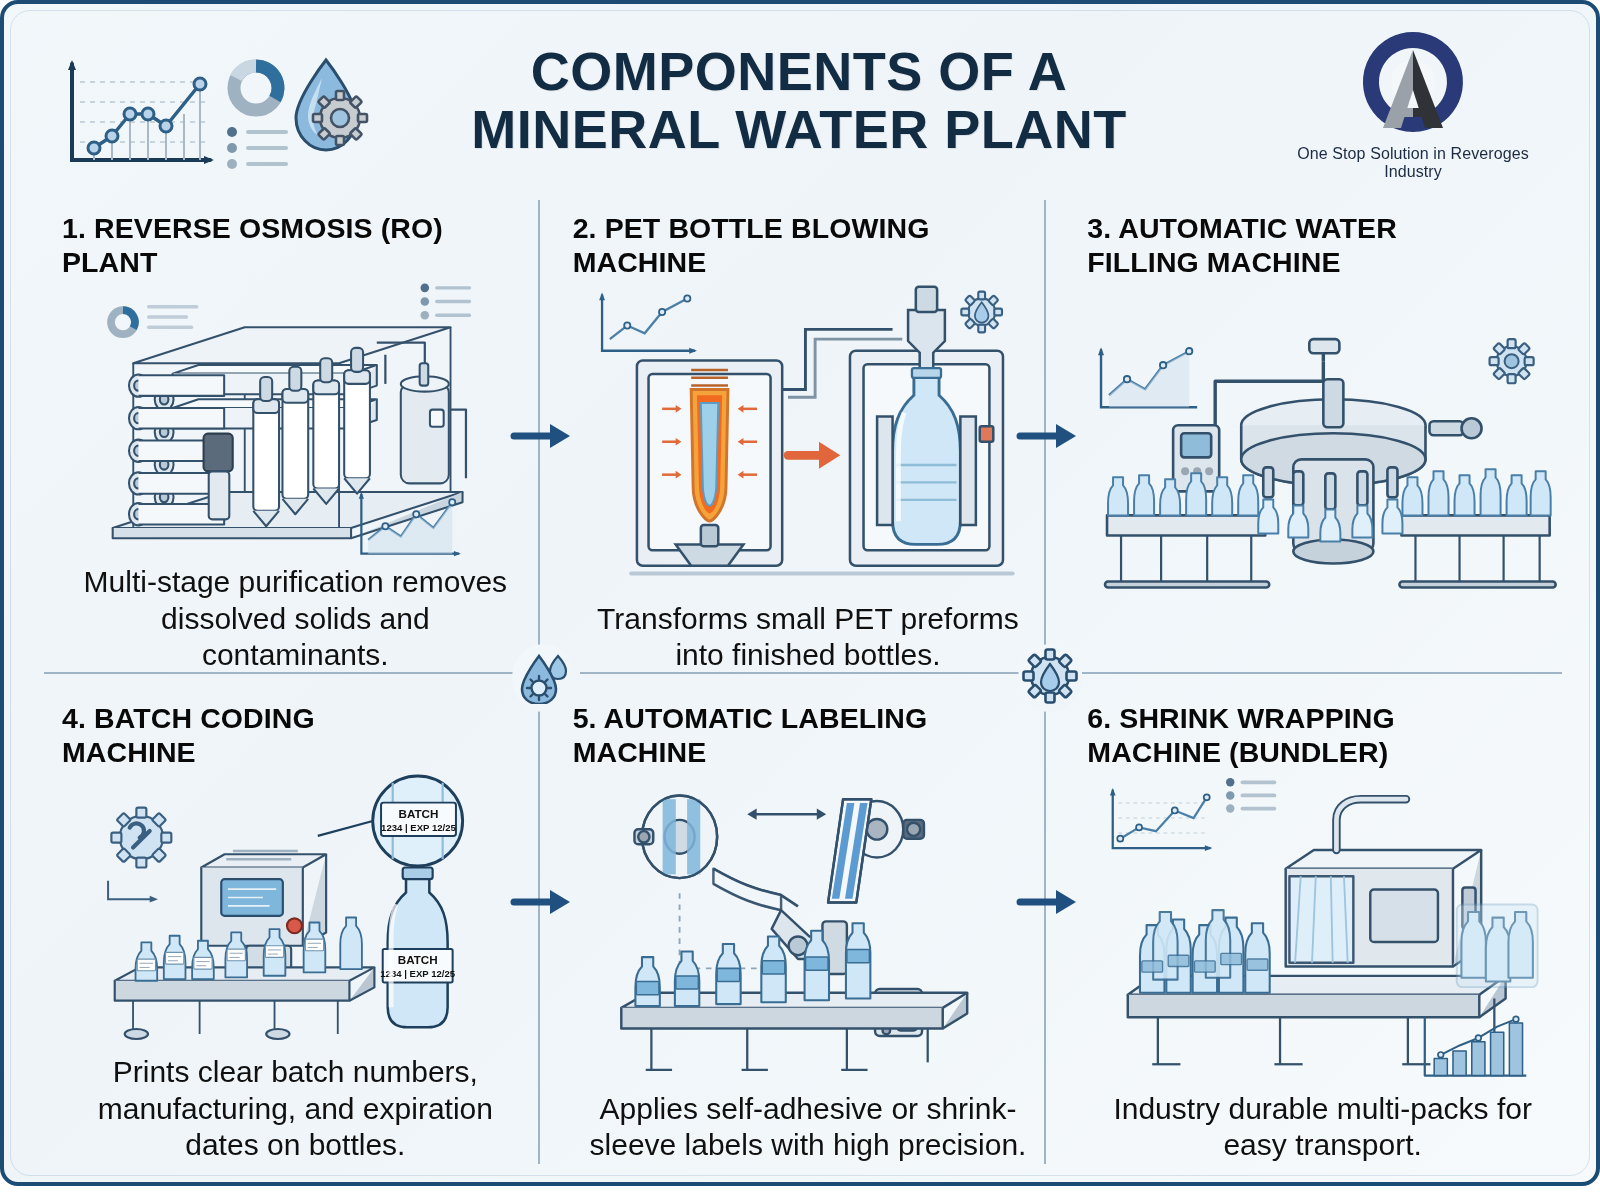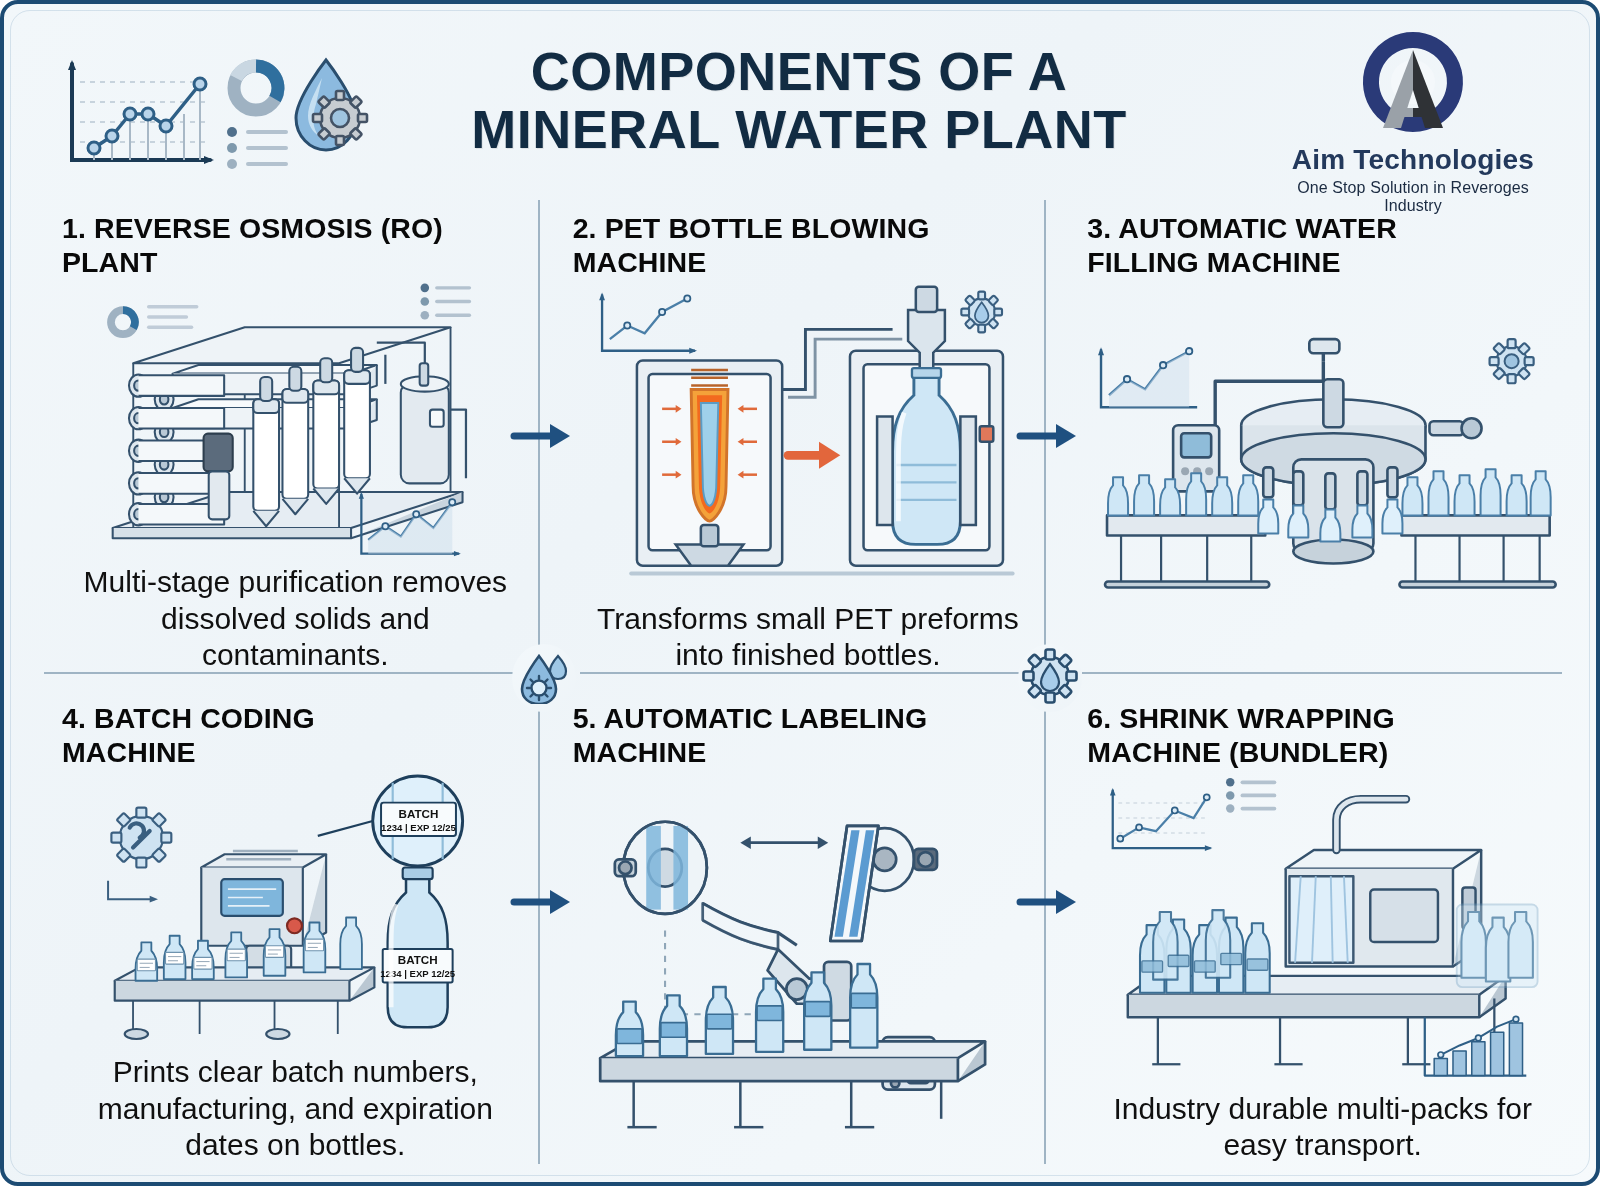--- a/index.html
+++ b/index.html
@@ -192,21 +192,20 @@
 
     <div class="logo-box">
       <svg width="120" height="110" viewBox="0 0 120 110" style="display:block;margin:0 auto">
         <path d="M60 8 A42 42 0 1 1 59.9 8 Z" fill="none" stroke="#2a3a78" stroke-width="16"></path>
         <circle cx="60" cy="50" r="22" fill="#f4f8fb"></circle>
         <path d="M60 18 L30 96 L48 96 L60 58 Z" fill="#9aa1a8"></path>
         <path d="M60 18 L90 96 L72 96 L60 58 Z" fill="#2f3236"></path>
         <rect x="44" y="76" width="32" height="9" fill="#2f3236"></rect>
         <rect x="44" y="76" width="16" height="9" fill="#9aa1a8"></rect>
       </svg>
-      <div class="logo-name">Aim Technologies</div>
       <div class="logo-tag">One Stop Solution in Reveroges Industry</div>
     </div>
   </div>
 
   <div class="vdiv" style="left:534px; top:196px; height:454px;"></div>
   <div class="vdiv" style="left:1040px; top:196px; height:454px;"></div>
   <div class="vdiv" style="left:534px; top:700px; height:460px;"></div>
   <div class="vdiv" style="left:1040px; top:700px; height:460px;"></div>
   <div class="hdiv" style="left:40px; top:668px; width:476px;"></div>
   <div class="hdiv" style="left:576px; top:668px; width:440px;"></div>
@@ -803,20 +802,21 @@
               <rect x="42" y="224" width="24" height="14" rx="1"></rect>
               <rect x="84" y="218" width="24" height="14" rx="1"></rect>
               <rect x="128" y="210" width="24" height="14" rx="1"></rect>
               <rect x="176" y="202" width="24" height="14" rx="1"></rect>
               <rect x="222" y="198" width="24" height="14" rx="1"></rect>
               <rect x="266" y="190" width="24" height="14" rx="1"></rect>
             </g>
           </g>
         </svg>
       </div>
+      <div class="caption">Applies self-adhesive or shrink-sleeve labels with high precision.</div>
     </div>
 
     <div class="panel col3">
       <div class="art" style="order:2">
         <svg viewBox="0 0 470 340" preserveAspectRatio="xMidYMid meet">
 
           <g transform="translate(6,16)">
             <path d="M6 4 L6 66 L110 66" stroke="#2e5f86" stroke-width="2.4" fill="none"></path>
             <path d="M3 10 L6 2 L9 10 Z" fill="#2e5f86"></path>
             <path d="M104 63 L112 66 L104 69 Z" fill="#2e5f86"></path>

